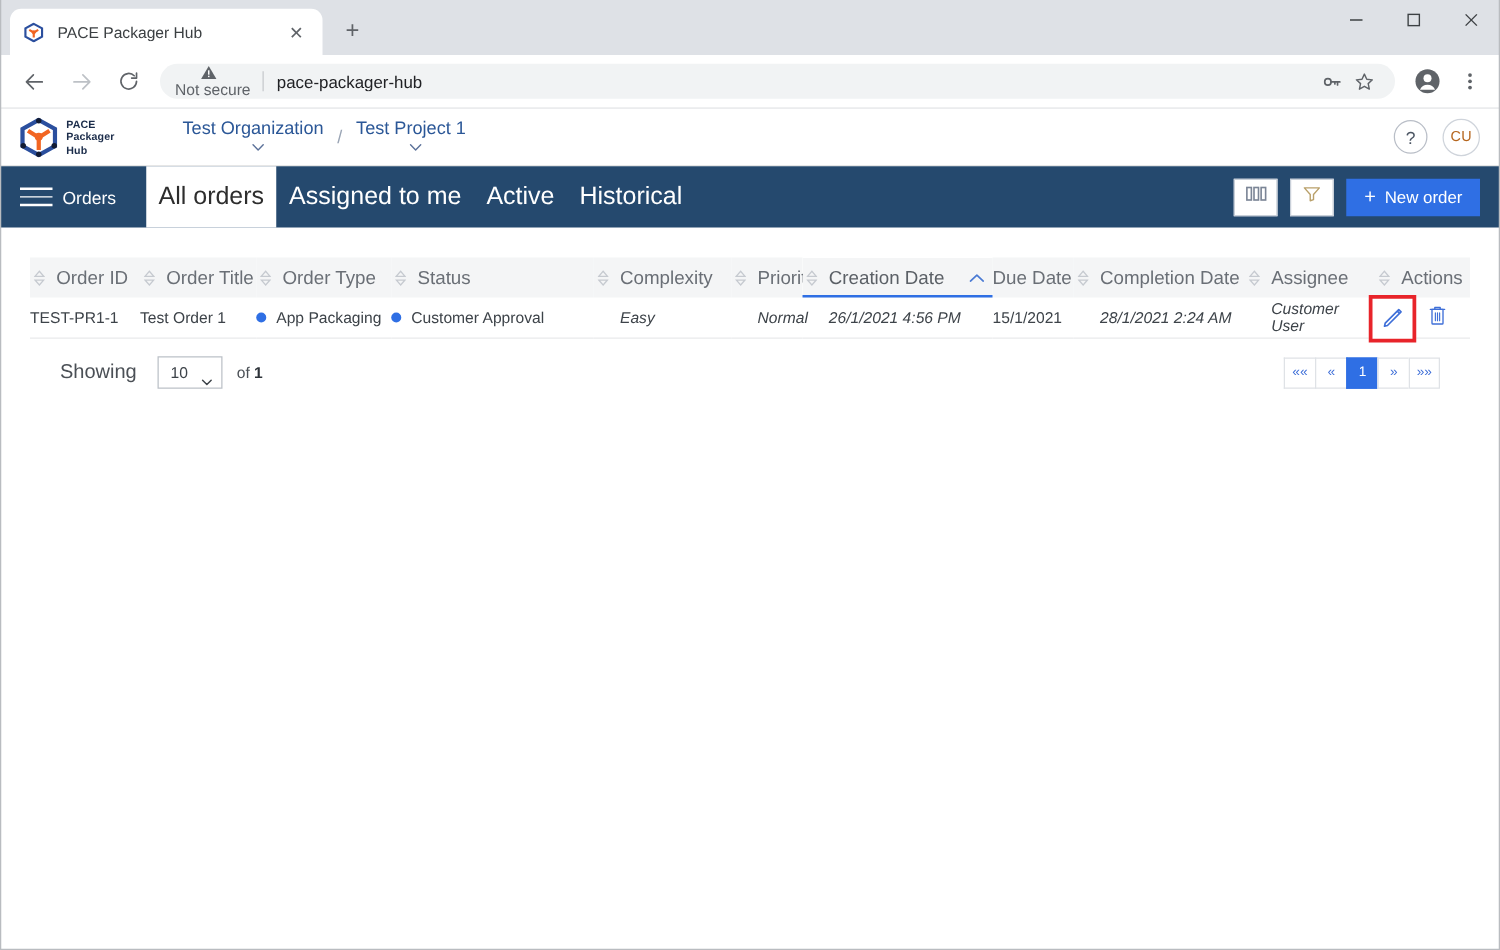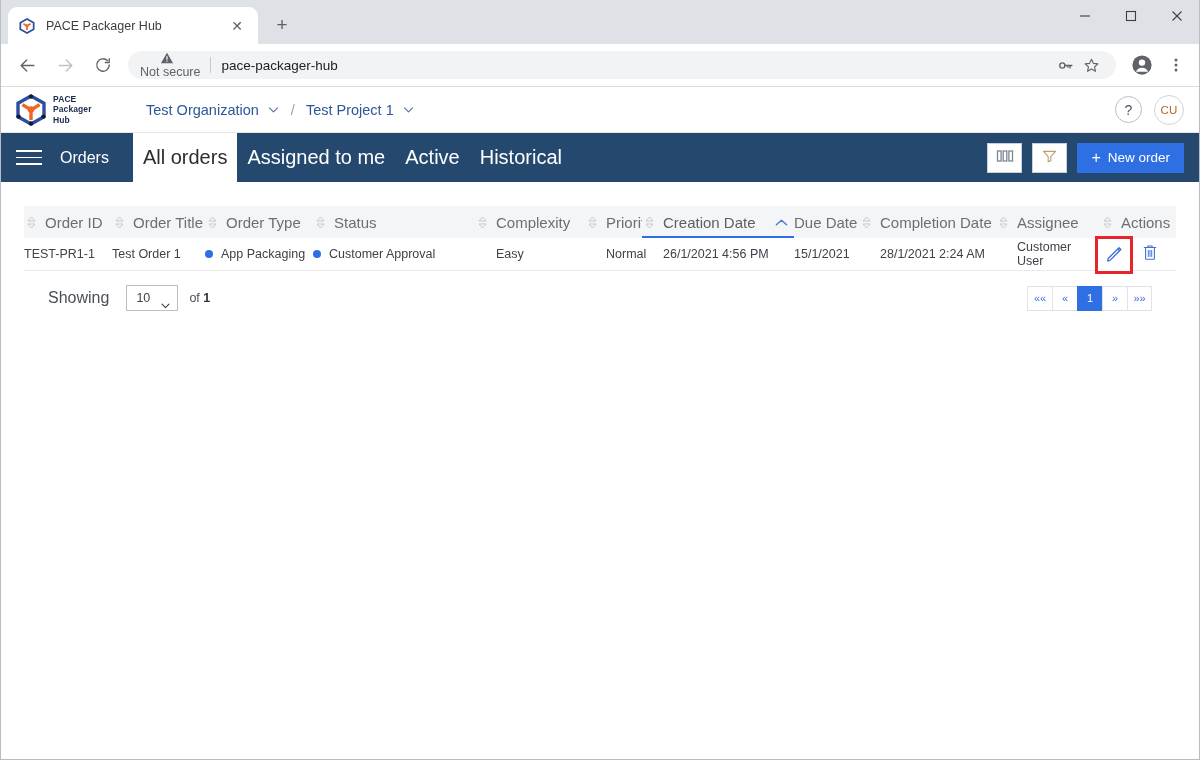--- a/index.html
+++ b/index.html
@@ -61,40 +61,40 @@
   .app { height:673px; background:#ffffff; position:relative; }
 
   .app-header {
     height:46px; background:#ffffff; display:flex; align-items:center;
     padding:0 16px; border-bottom:1px solid #e6e6e6;
   }
   .logo-wrap { display:flex; align-items:center; width:105px; }
   .logo-mark { width:30px; height:32px; flex:0 0 30px; }
   .logo-text { margin-left:7px; font-size:8.5px; font-weight:bold; line-height:1.22; color:#1b2c4a; letter-spacing:.1px; }
   .breadcrumb { display:flex; align-items:center; margin-left:25px; }
-  .crumb { display:flex; align-items:center; color:#2b5797; font-size:14.5px; }
+  .crumb { display:flex; align-items:center; color:#2b5797; font-size:14.5px;flex-direction:column; }
   .crumb-caret { margin-left:8px; color:#5b7199; display:flex; align-items:center; }
   .crumb-sep { margin:0 11px; color:#9aa5b5; font-size:14.5px; }
   .header-right { margin-left:auto; display:flex; align-items:center; gap:12px; }
   .help-btn {
     width:27px; height:27px; border-radius:50%; border:1px solid #b9bec7;
     display:flex; align-items:center; justify-content:center;
     color:#4b5563; font-size:14px; background:#fff;
   }
   .avatar {
     width:30px; height:30px; border-radius:50%; border:1px solid #cfd4db;
     display:flex; align-items:center; justify-content:center;
     color:#b5651d; font-size:11.5px; background:#fff; letter-spacing:.3px;
   }
 
   
   .navbar { height:49px; background:#25496e; display:flex; align-items:stretch; padding-left:16px; }
   .hamburger { width:34px; display:flex; flex-direction:column; justify-content:center; gap:5px; align-self:center; }
   .hamburger span { display:block; height:1.6px; background:#ffffff; width:26px; }
-  .nav-title { color:#ffffff; font-size:16px; display:flex; align-items:center; margin-left:10px; margin-right:24px; font-weight:400; }
+  .nav-title { color:#ffffff; font-size:14px; display:flex; align-items:center; margin-right:24px; font-weight:400; }
   .navtabs { display:flex; align-items:stretch; }
   .navtab {
     display:flex; align-items:center; justify-content:center;
     color:#ffffff; font-size:20px; padding:0 10px; white-space:nowrap;
   }
   .navtab.active { background:#ffffff; color:#2d2d2d; }
   .nav-actions { margin-left:auto; display:flex; align-items:center; gap:10px; padding-right:16px; }
   .icon-btn {
     width:35px; height:30px; background:#ffffff; border:1px solid #c9d0d9;
     display:flex; align-items:center; justify-content:center;
@@ -120,21 +120,21 @@
     content:""; position:absolute; left:0; right:0; bottom:0; height:2.5px; background:#2f6fe4;
   }
   .table thead th.th-active { position:relative; }
   .sort-active { color:#3c6fd0; }
   .table tbody td {
     height:32px; font-size:12.5px; color:#3d4349; padding:0;
     border-bottom:1px solid #e9eaec; vertical-align:middle;
   }
   .cell { display:flex; align-items:center; height:32px; }
   .dot { width:8px; height:8px; border-radius:50%; background:#2f6fe4; margin-right:8px; flex:0 0 8px; }
-  .cell-pad { padding-left:21px; }
+  .cell-pad { padding-left:21px;font-style:italic; }
   .actions-cell { display:flex; align-items:center; gap:6px; position:relative; }
   .edit-hl {
     position:relative; width:38px; height:38px;
     border:3px solid #e8242a; display:flex; align-items:center; justify-content:center;
     background:#ffffff; margin-left:-5px; margin-top:1px;
   }
   .trash-btn { width:22px; height:22px; display:flex; align-items:center; justify-content:center; }
 
   
   .tfoot { display:flex; align-items:center; padding:14px 24px 0 24px; }

